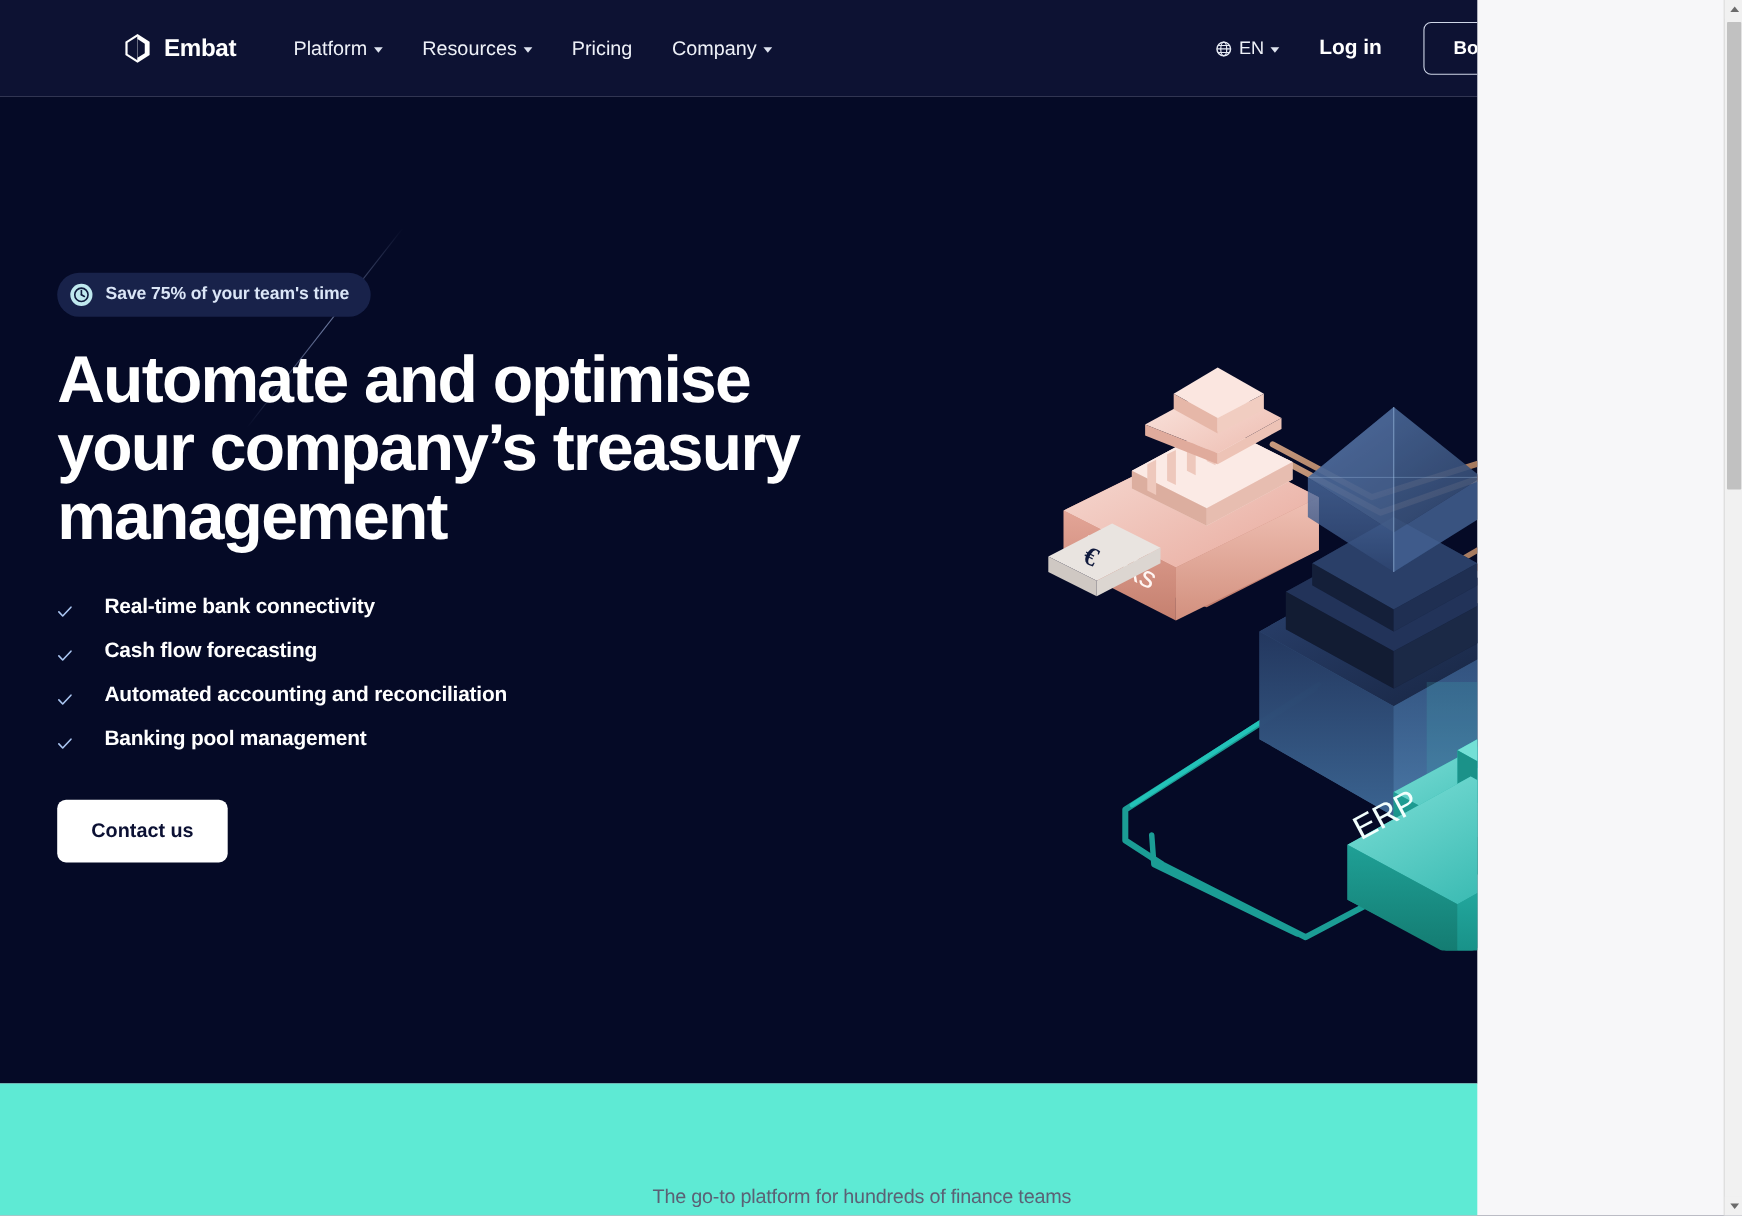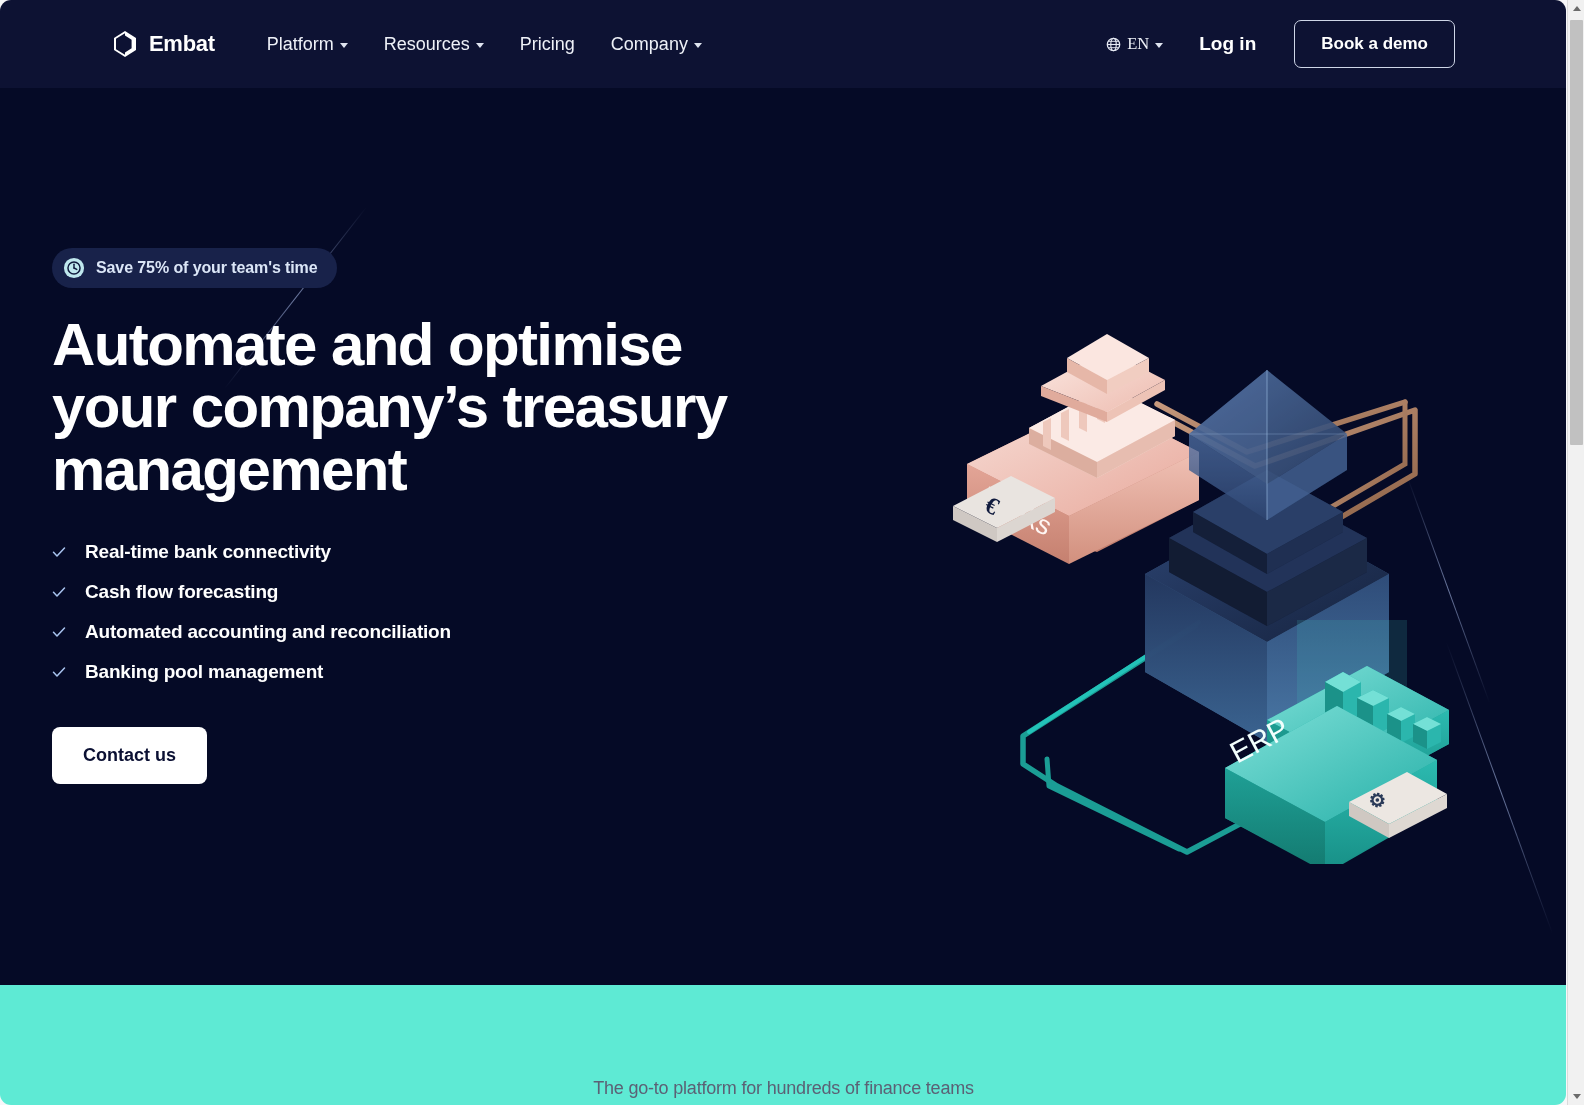--- a/index.html
+++ b/index.html
@@ -27,21 +27,21 @@
     border-left:4px solid transparent; border-right:4px solid transparent;
   }
   .sb-arrow.up i { border-bottom:5px solid #6b6b6b; }
   .sb-arrow.down i { border-top:5px solid #6b6b6b; }
   .sb-thumb {
     position:absolute; left:2px; top:20px; width:13px; height:425px;
     background:#c1c1c1; border-radius:1px;
   }
 
   
-  .viewport { position:absolute; top:0; left:0; width:1566px; height:1105px; overflow:hidden;border-radius:11px; }
+  .viewport { position:absolute; top:0; left:0; width:1343px; height:1105px; overflow:hidden; }
 
   
   .header {
     position:relative; z-index:40;
     height:88px; width:1567px;
     background:#0d1233;
     display:flex; align-items:center;
     padding:0 112px 0 112px;
   }
   .brand { display:flex; align-items:center; gap:11px; margin-right:34px; cursor:pointer; }
@@ -53,21 +53,21 @@
     color:#eef1f8; font-size:18px; font-weight:400;
     padding:8px 18px; cursor:pointer; white-space:nowrap;
     display:flex; align-items:center; gap:6px;
   }
   .caret { display:inline-block; width:0; height:0;
     border-left:4.5px solid transparent; border-right:4.5px solid transparent;
     border-top:5px solid #dfe4f0; margin-top:2px; }
 
   .header-right { margin-left:auto; display:flex; align-items:center; gap:0; }
   .lang { display:flex; align-items:center; gap:6px; color:#eef1f8; font-size:16.5px;
-    padding:8px 14px; cursor:pointer;font-family:Liberation Serif, serif; }
+    padding:8px 14px; cursor:pointer; }
   .globe { width:15px; height:15px; flex:none; }
   .login { color:#ffffff; font-size:19px; font-weight:700; padding:8px 22px; cursor:pointer; white-space:nowrap; }
   .demo-btn {
     margin-left:16px; border:1.3px solid #cfd6e8; border-radius:7px;
     color:#ffffff; font-size:17px; font-weight:700;
     padding:13px 26px; background:transparent; cursor:pointer; white-space:nowrap;
     font-family:"Liberation Sans", sans-serif;
   }
 
   
@@ -86,21 +86,21 @@
   }
   .badge-icon { width:22px; height:22px; flex:none; }
   .badge-text { color:#dbe6f7; font-size:16px; font-weight:700; letter-spacing:-0.1px; white-space:nowrap; }
 
   .headline {
     color:#ffffff; font-size:60px; line-height:1.04; font-weight:700;
     letter-spacing:-1.6px; margin:0 0 40px 0; max-width:680px;
   }
 
   .features { list-style:none; margin:0 0 44px 0; }
-  .feature { display:flex; align-items:center; gap:19px; margin-bottom:18px; }
+  .feature { display:flex; align-items:flex-end; gap:29px; margin-bottom:18px; }
   .check { width:14px; height:14px; flex:none; }
   .feature-text { color:#ffffff; font-size:19px; font-weight:700; letter-spacing:-0.2px; }
 
   .cta {
     display:inline-block; background:#ffffff; color:#0b1033;
     font-size:18px; font-weight:700; border:none; border-radius:8px;
     padding:18px 31px; cursor:pointer; font-family:"Liberation Sans", sans-serif;
   }
 
   

